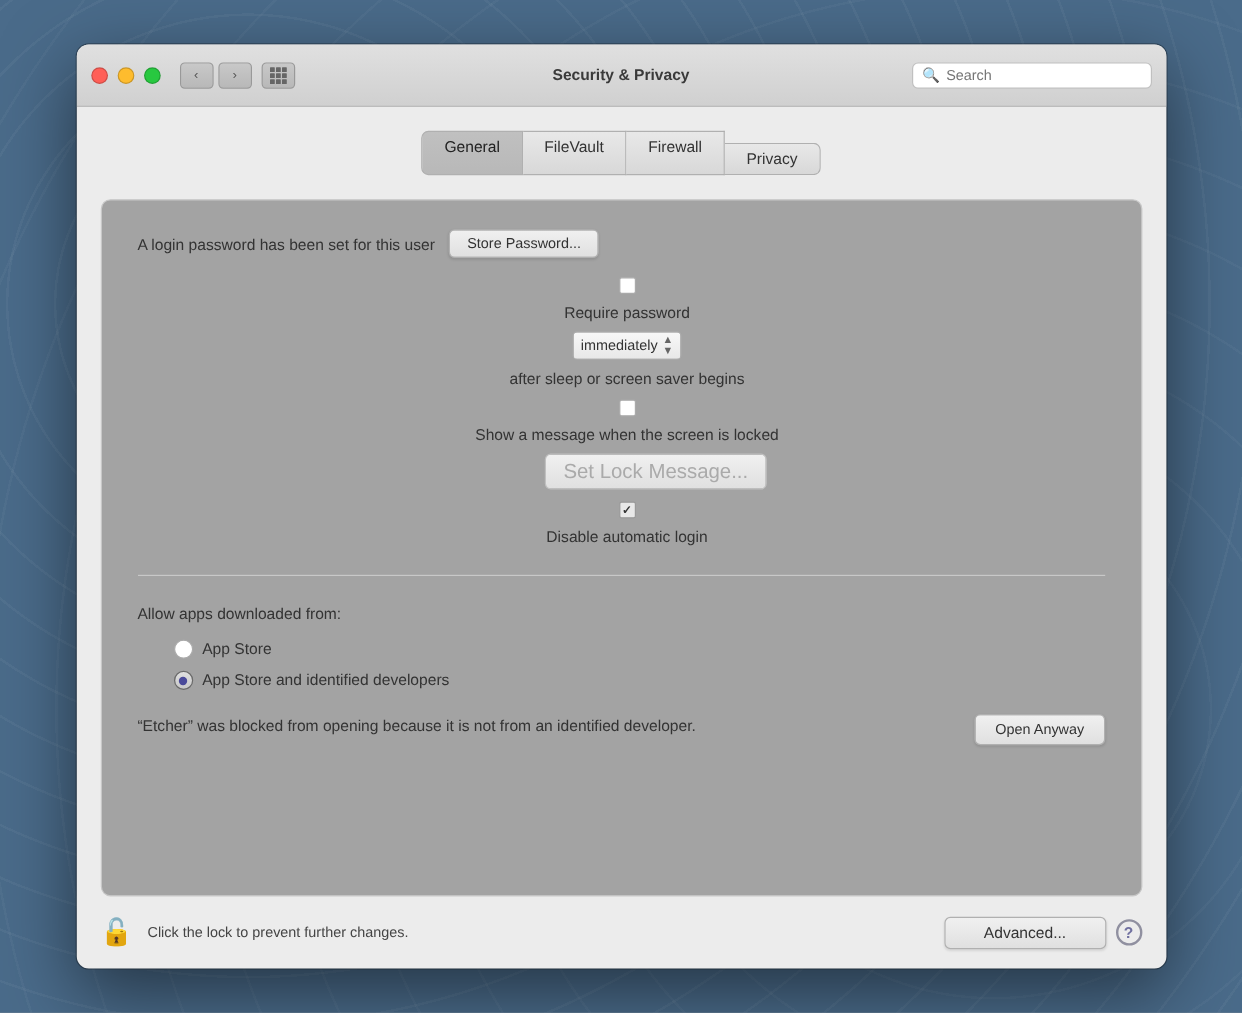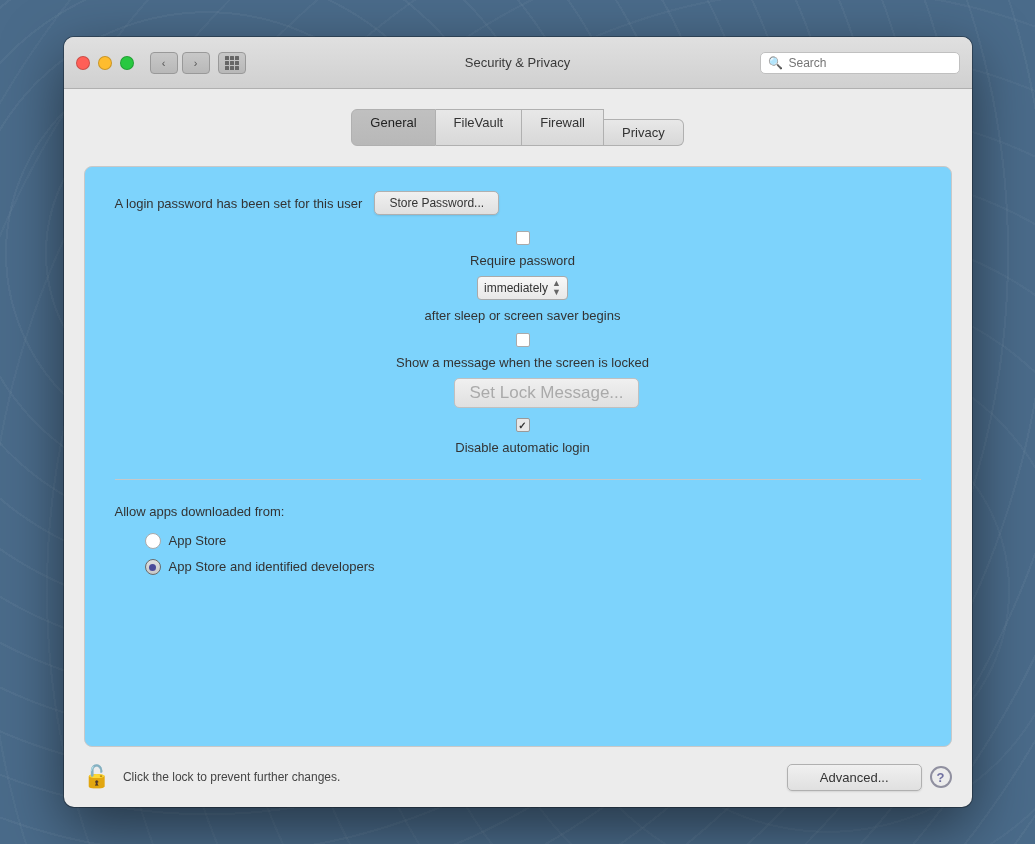--- a/index.html
+++ b/index.html
@@ -101,21 +101,21 @@
       height: 4px;
       background: #666;
       border-radius: 0.5px;
     }
 
     .title-bar-title {
       position: absolute;
       left: 50%;
       transform: translateX(-50%);
       font-size: 13px;
-      font-weight: 400;
+      font-weight: 700;
       color: #3a3a3a;
     }
 
     .search-box {
       margin-left: auto;
       display: flex;
       align-items: center;
       background: white;
       border: 1px solid #c0c0c0;
       border-radius: 5px;
@@ -179,21 +179,21 @@
 
     .tab.active {
       background: linear-gradient(to bottom, #c0c0c0, #b8b8b8);
       color: #222;
       font-weight: 400;
     }
 
     
     .panel {
       flex: 1;
-      background: #7dd3fc;
+      background: #a3a3a3;
       margin: 0 20px;
       border: 1px solid #c8c8c8;
       border-radius: 8px;
       padding: 24px 30px;
       display: flex;
       flex-direction: column;
     }
 
     
     .password-row {
@@ -540,20 +540,24 @@
           <div class="radio-row">
             <div class="radio"></div>
             <span class="radio-label">App Store</span>
           </div>
           <div class="radio-row">
             <div class="radio selected"></div>
             <span class="radio-label">App Store and identified developers</span>
           </div>
         </div>
 
+        <div class="blocked-row">
+          <span class="blocked-text">“Etcher” was blocked from opening because it is not from an identified developer.</span>
+          <button class="open-anyway-btn">Open Anyway</button>
+        </div>
 
       </div>
 
     </div>
 
     <div class="bottom-bar">
       <span class="lock-icon">🔓</span>
       <span class="lock-text">Click the lock to prevent further changes.</span>
       <div class="bottom-right">
         <button class="advanced-btn">Advanced...</button>

